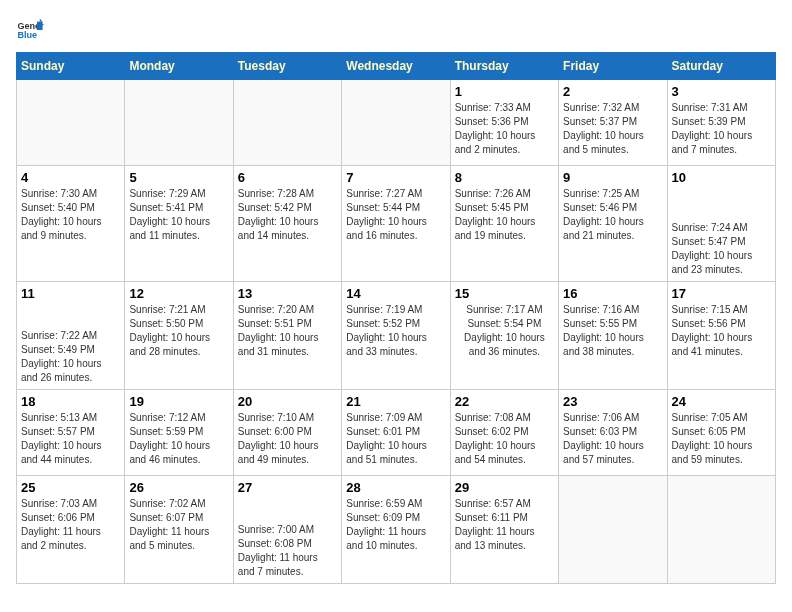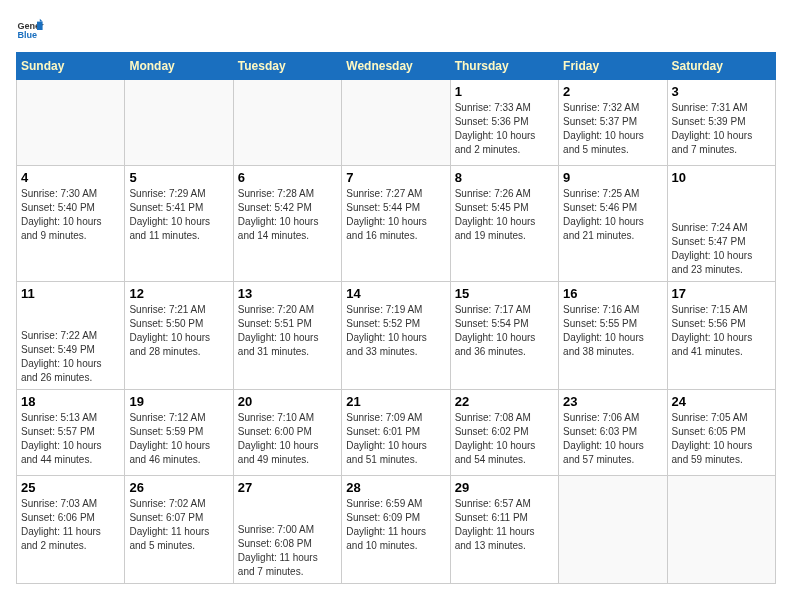--- a/index.html
+++ b/index.html
@@ -210,21 +210,21 @@
         </td>
         <td>
           <div class="day-num">14</div>
           <div class="day-info" style="white-space: pre-line;">Sunrise: 7:19 AM
 Sunset: 5:52 PM
 Daylight: 10 hours
 and 33 minutes.</div>
         </td>
         <td>
           <div class="day-num">15</div>
-          <div class="day-info" style="white-space: pre-line;">Sunrise: 7:17 AM
+          <div class="day-info" style="white-space: pre-line; text-align: center;">Sunrise: 7:17 AM
 Sunset: 5:54 PM
 Daylight: 10 hours
 and 36 minutes.</div>
         </td>
         <td>
           <div class="day-num">16</div>
           <div class="day-info" style="white-space: pre-line;">Sunrise: 7:16 AM
 Sunset: 5:55 PM
 Daylight: 10 hours
 and 38 minutes.</div>

